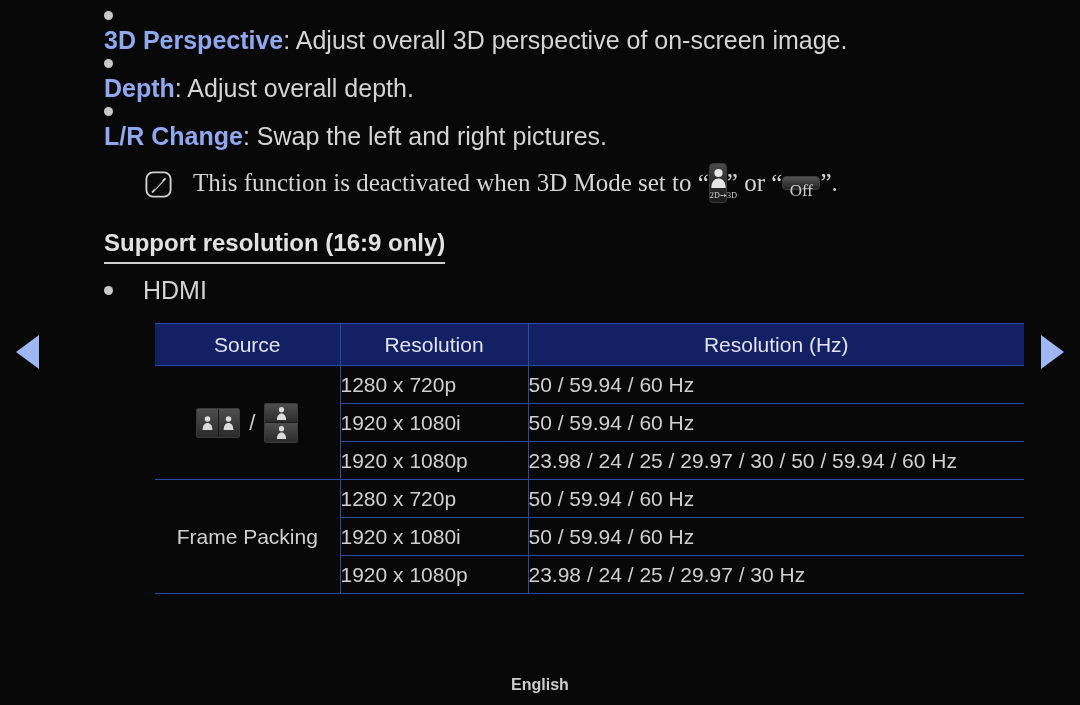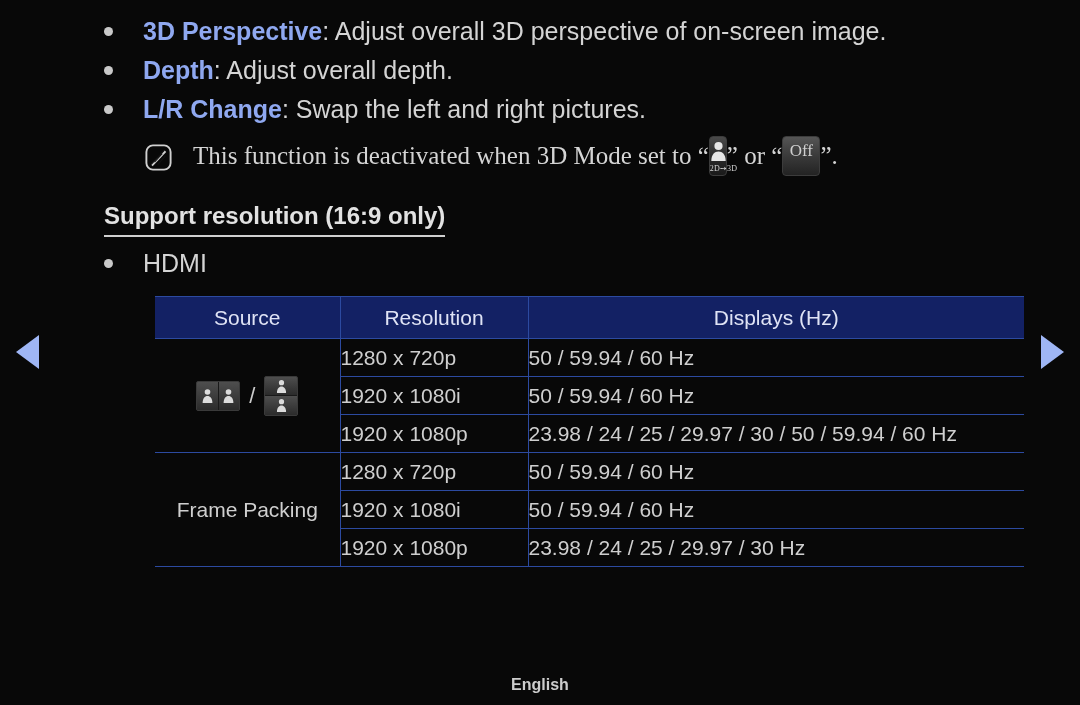--- a/index.html
+++ b/index.html
@@ -44,20 +44,21 @@
     width: 1080px;
   }
 
   .bullet-list { margin-top: 12px; }
 
   .bullet-row {
     display: flex;
     align-items: baseline;
     padding: 3px 0 3px 0;
     margin-left: 104px;
+    flex-direction: column;
   }
   .bullet-dot {
     flex: 0 0 auto;
     width: 9px; height: 9px;
     border-radius: 50%;
     background: #c9c9c9;
     margin-right: 30px;
     position: relative;
     top: -4px;
   }
@@ -117,21 +118,21 @@
   .icon-btn .caption {
     font-size: 8px;
     color: #d5d5d5;
     letter-spacing: .2px;
     line-height: 9px;
     position: absolute;
     bottom: 2px;
     left: 0; right: 0;
   }
   .icon-btn.off {
-    width: 38px; height: 40px;
+    width: 38px; height: 14px;
     line-height: 28px;
     font-size: 17px;
     color: #cfcfcf;
     background: linear-gradient(to bottom, #555 0%, #3a3a3a 50%, #232323 100%);
   }
 
   
   .section-heading {
     margin-left: 104px;
     margin-top: 26px;
@@ -307,21 +308,21 @@
   <table class="res-table">
     <colgroup>
       <col class="col-source">
         <col class="col-res">
         <col class="col-freq">
     </colgroup>
     <thead>
       <tr>
         <th>Source</th>
         <th>Resolution</th>
-        <th>Displays (Hz)</th>
+        <th>Resolution (Hz)</th>
       </tr>
     </thead>
     <tbody>
 
       <tr>
         <td class="src" rowspan="3">
           <span class="fmt-icons">
             <span class="fmt-sbs">
               <span class="fmt-pane">
                 <svg width="11" height="15" viewBox="0 0 11 15">

